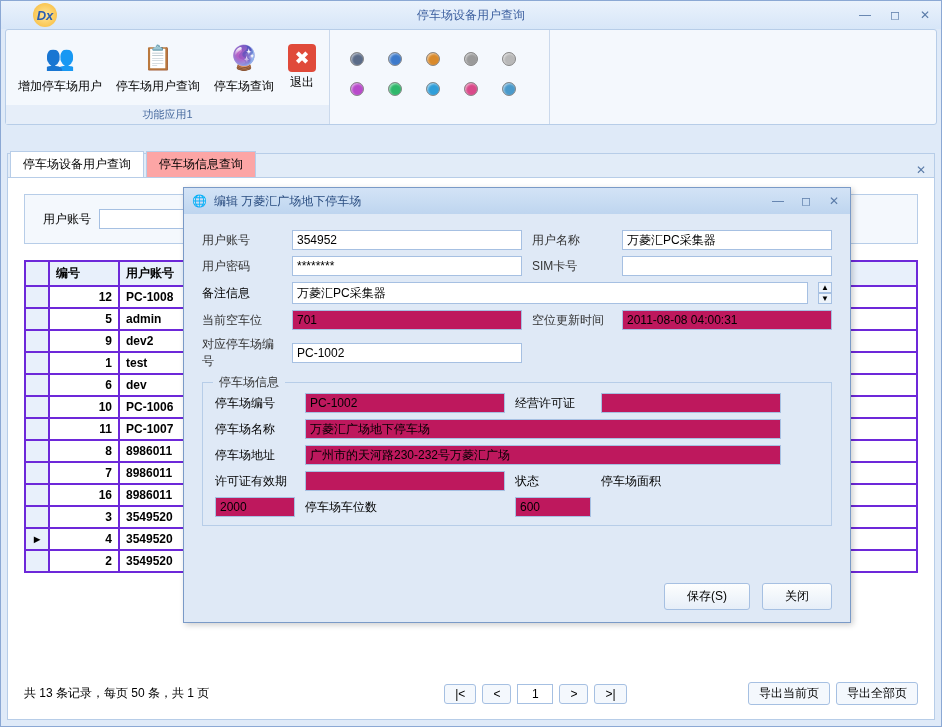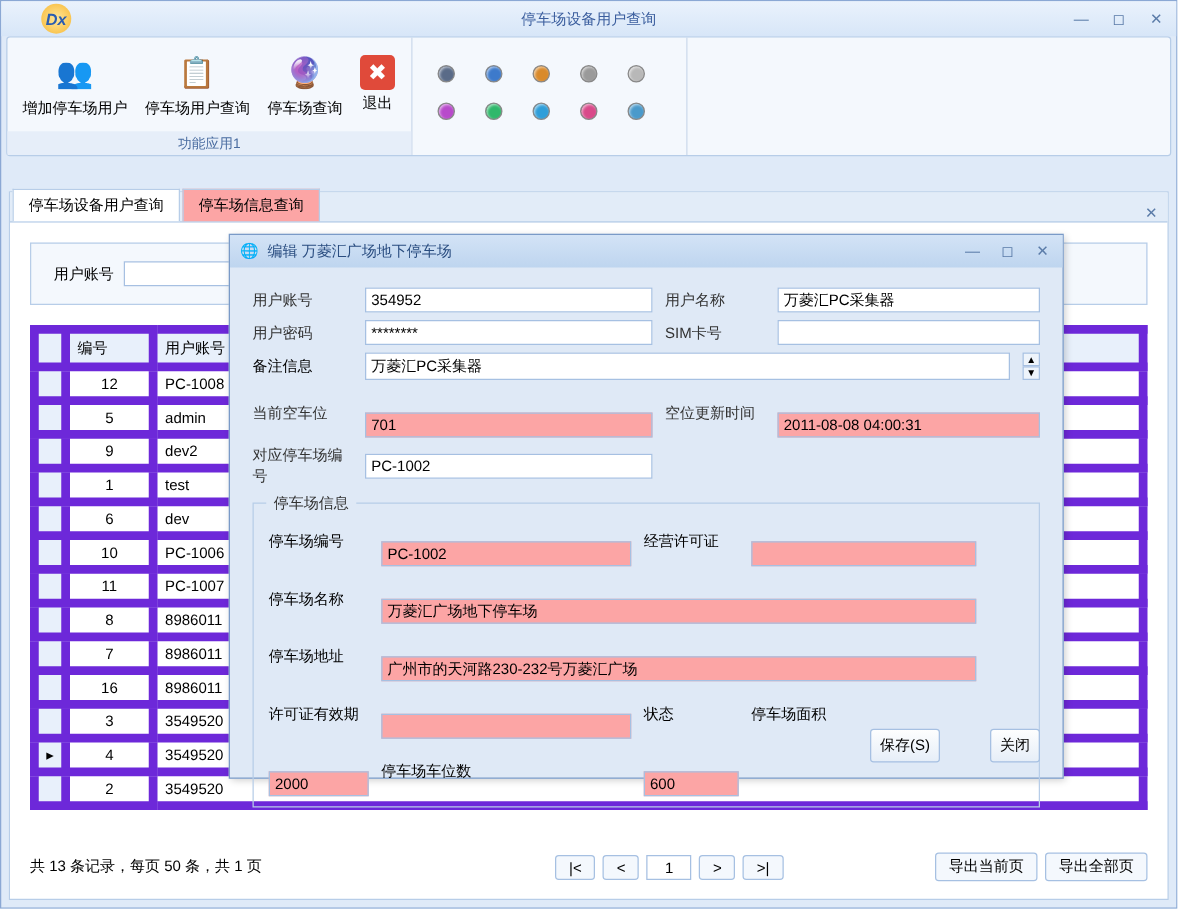--- a/index.html
+++ b/index.html
@@ -22,50 +22,50 @@
 .skin-dot { width: 14px; height: 14px; border-radius: 7px; border: 1px solid #888; box-shadow: inset 1px 1px 2px rgba(255,255,255,0.6); }
 .content-area { position: absolute; top: 152px; left: 6px; right: 6px; bottom: 6px; background: #fff; border: 1px solid #b7cde8; }
 .content-tabs { height: 24px; background: #e2ecf8; border-bottom: 1px solid #b7cde8; display: flex; align-items: flex-end; }
 .ctab { padding: 4px 12px; border: 1px solid #b7cde8; background: #fca5a5; margin-left: 2px; border-bottom: none; cursor: pointer; }
 .ctab.active { background: #fff; }
 .ctab-close { margin-left: auto; padding: 0 8px; color: #5a7ba8; cursor: pointer; }
 .search-row { margin: 16px 16px 8px; border: 1px solid #b7cde8; background: #f4f8fd; padding: 14px 18px; display: flex; align-items: center; gap: 8px; }
 .search-row input { width: 120px; height: 20px; border: 1px solid #a6c0e2; padding: 0 4px; }
 .data-area { position: absolute; top: 106px; left: 16px; right: 16px; bottom: 50px; }
 .data-table { width: 100%; border-collapse: collapse; }
-.data-table th, .data-table td { border: 7px solid #6d28d9; padding: 3px 6px; background: #fff; font-weight: normal; height: 20px; }
+.data-table th, .data-table td { border: 2px solid #6d28d9; padding: 3px 6px; background: #fff; font-weight: bold; height: 20px; }
 .data-table th { background: #e8f0fb; text-align: left; }
-.data-table td.n { text-align: center; }
+.data-table td.n { text-align: right; }
 .row-head { width: 24px; background: #e8f0fb !important; text-align: center; }
 .pager { position: absolute; bottom: 14px; left: 16px; right: 16px; display: flex; align-items: center; gap: 8px; }
 .pager-info { flex: 0 0 auto; margin-right: auto; }
 .pager-btns { display: flex; gap: 6px; align-items: center; margin: 0 auto; }
 .pbtn { border: 1px solid #a6c0e2; background: #f4f8fd; padding: 2px 10px; border-radius: 3px; cursor: pointer; }
 .pinput { width: 36px; height: 20px; border: 1px solid #a6c0e2; text-align: center; }
 .export-btns { display: flex; gap: 6px; }
 
 
 .modal { position: absolute; left: 182px; top: 186px; width: 668px; height: 436px; border: 1px solid #7a9ac7; background: #dfe9f6; box-shadow: 2px 2px 6px rgba(0,0,0,0.2); z-index: 10; }
 .modal-title { height: 26px; background: linear-gradient(#d3e3f6, #bed5ef); display: flex; align-items: center; padding: 0 8px; gap: 6px; color: #2a4d80; }
 .modal-title .win-btns { gap: 12px; }
 .modal-body { padding: 16px 18px 10px; }
 .form-grid { display: grid; grid-template-columns: 80px 230px 80px 210px; gap: 6px 10px; align-items: center; }
 .form-grid label { color: #333; text-align: left; }
 .finput { height: 20px; border: 1px solid #a6c0e2; padding: 0 4px; background: #fff; width: 100%; }
-.finput.ro { background: #fca5a5; margin-top: 20px; }
+.finput.ro { background: #be185d; }
 .remark-row { display: grid; grid-template-columns: 80px 1fr 14px; gap: 10px; margin-top: 6px; align-items: center; }
 .remark-box { height: 22px; border: 1px solid #a6c0e2; background: #fff; padding: 2px 4px; }
 .remark-arrows { display: flex; flex-direction: column; height: 22px; }
 .remark-arrows span { flex: 1; border: 1px solid #a6c0e2; background: #eef4fb; font-size: 8px; text-align: center; line-height: 9px; cursor: pointer; }
 .fieldset { border: 1px solid #b7cde8; margin-top: 12px; padding: 10px 12px 8px; position: relative; }
 .fieldset-legend { position: absolute; top: -9px; left: 10px; background: #dfe9f6; padding: 0 6px; color: #333; }
 .inner-grid { display: grid; grid-template-columns: 80px 200px 76px 180px; gap: 6px 10px; align-items: center; }
 .wide { grid-column: 2 / 5; }
 .modal-footer { position: absolute; bottom: 12px; right: 18px; display: flex; gap: 12px; }
-.mbtn { border: 1px solid #a6c0e2; background: linear-gradient(#fdfefe,#e6eef8); padding: 4px 7px; border-radius: 3px; cursor: pointer; margin-left: 28px; }
+.mbtn { border: 1px solid #a6c0e2; background: linear-gradient(#fdfefe,#e6eef8); padding: 4px 22px; border-radius: 3px; cursor: pointer; }
 .small-icon { width: 16px; height: 16px; display: inline-flex; align-items: center; justify-content: center; border-radius: 3px; }
 </style>
 </head>
 <body>
 
 <div class="outer-window">
   <div class="title-bar">
     <div class="logo">Dx</div>
     <div class="title-text">停车场设备用户查询</div>
     <div class="win-btns">

